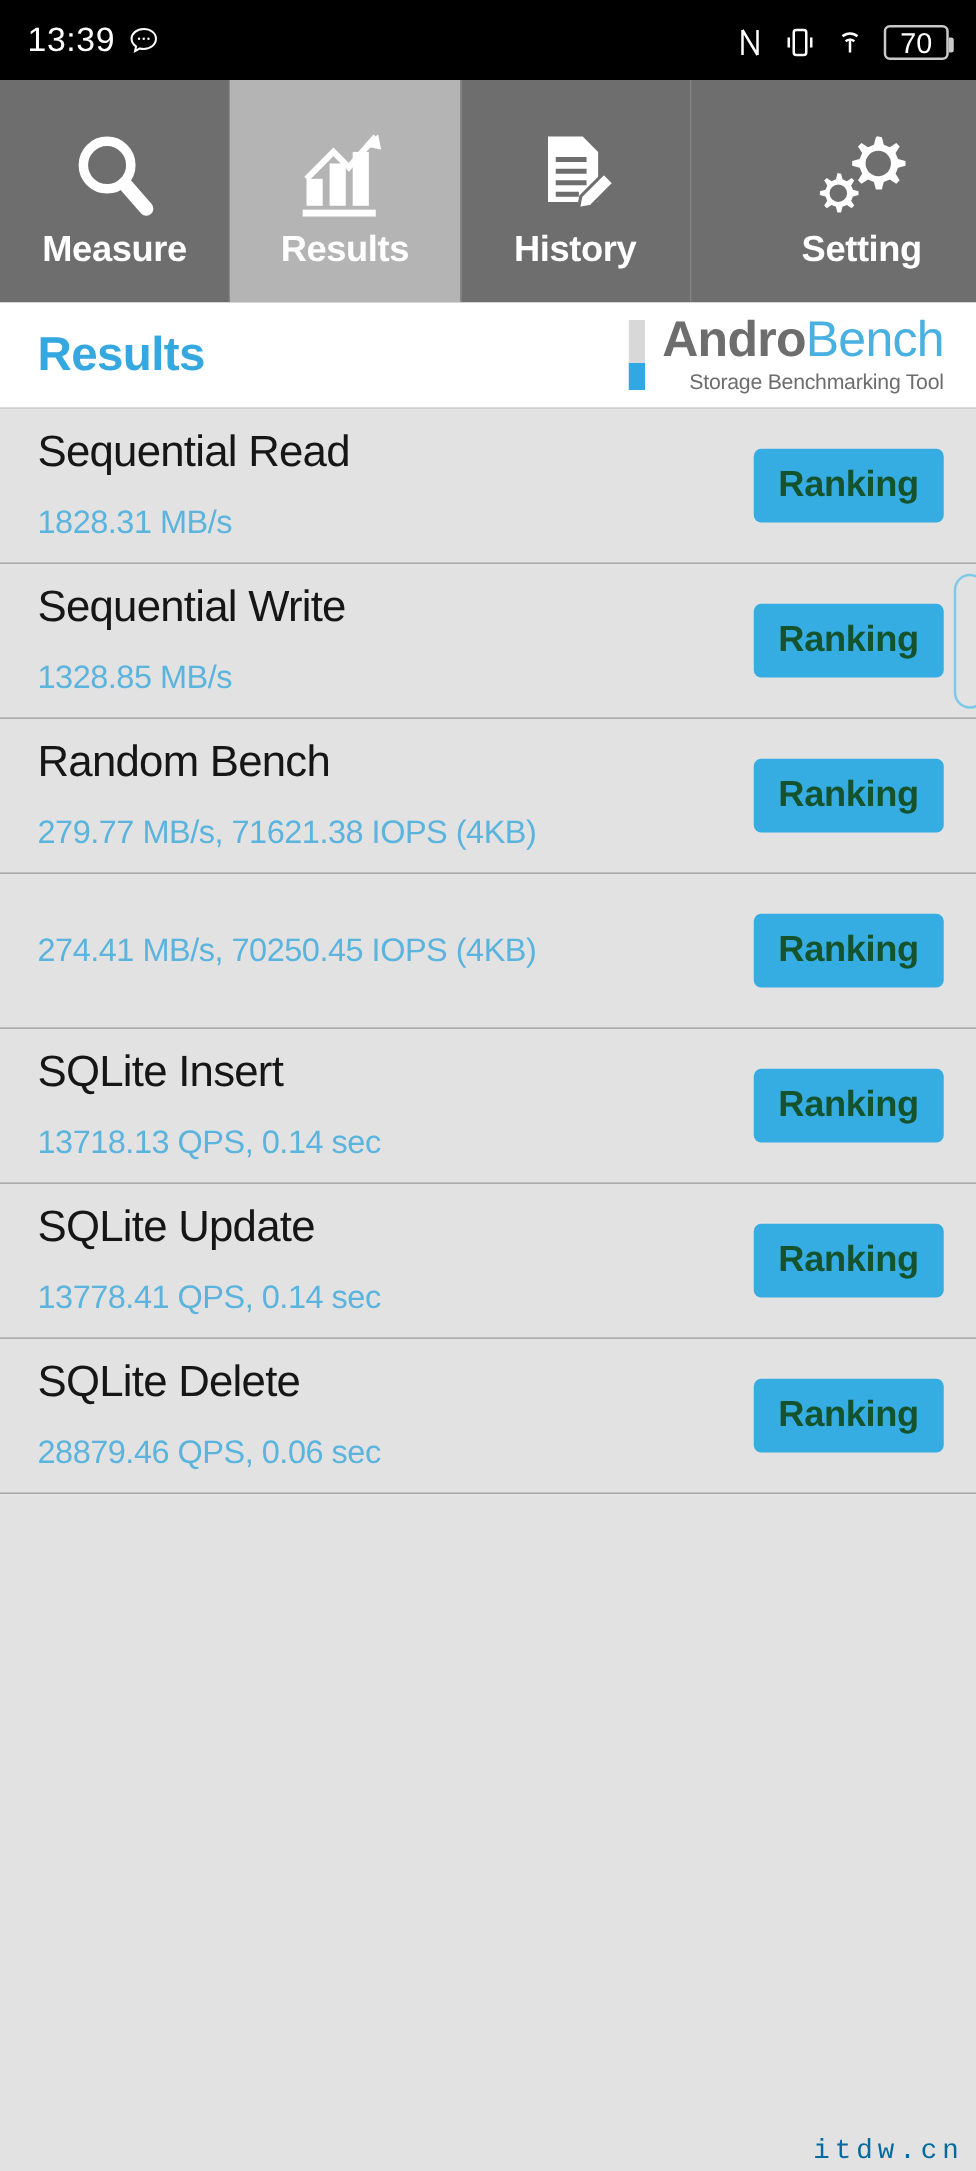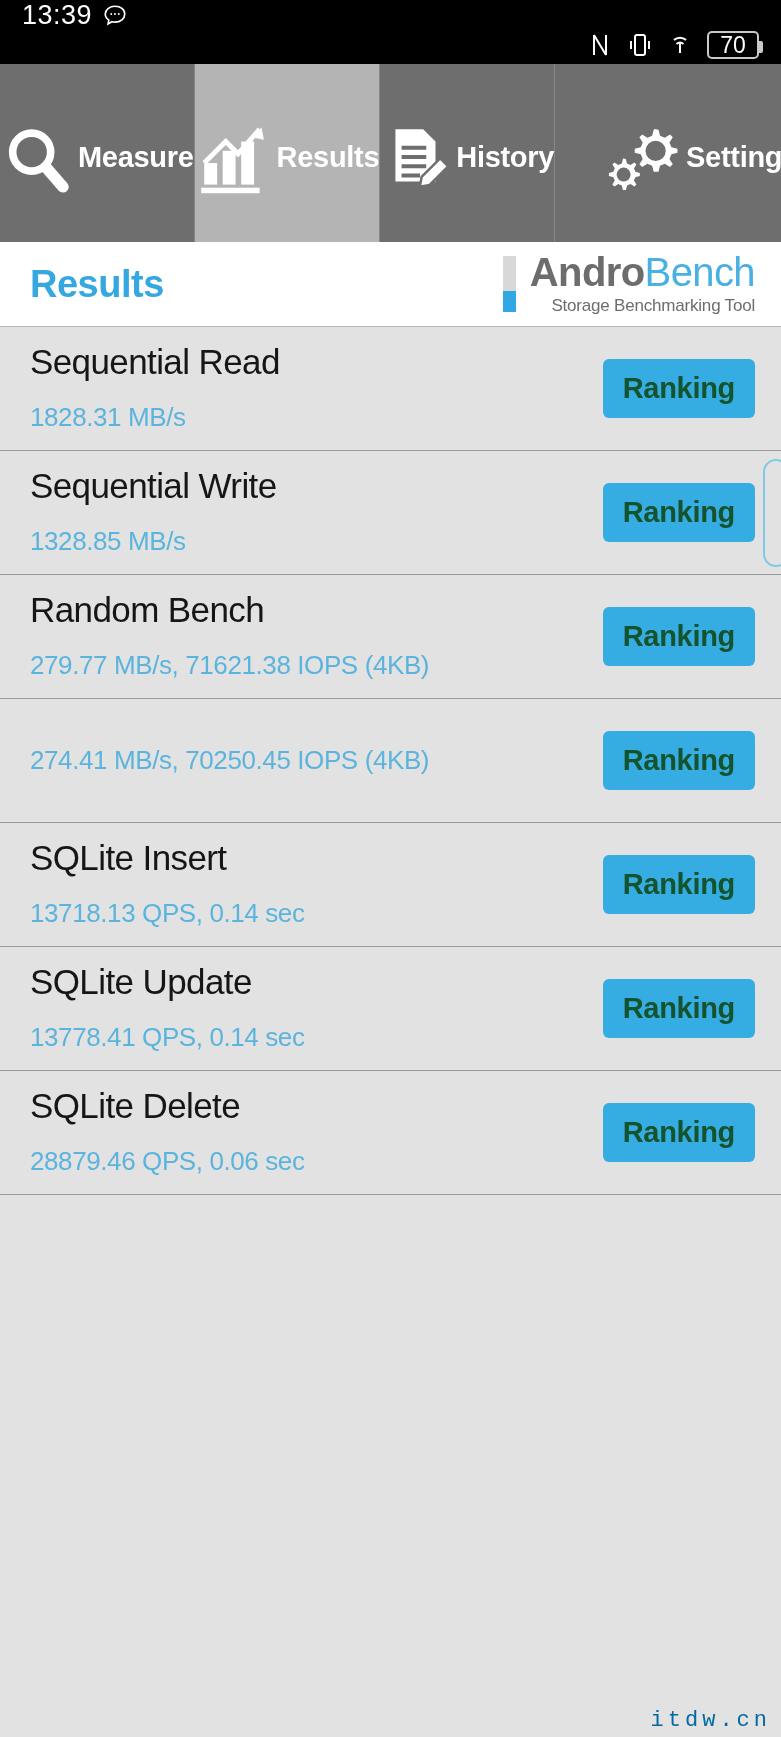--- a/index.html
+++ b/index.html
@@ -10,23 +10,22 @@
     font-family: "DejaVu Sans", sans-serif;
     overflow: hidden;
   }
 
   
   .statusbar {
     height: 64px;
     background: #000;
     color: #fff;
     display: flex;
-    align-items: flex-start;
-    padding: 0 22px;
-    flex-direction: column;
+    align-items: flex-end;
+    padding: 16px 22px;
   }
   .status-left { display: flex; align-items: center; gap: 10px; }
   .status-time { font-size: 27px; letter-spacing: 0.5px; font-family: "Liberation Sans", sans-serif; }
   .status-right { margin-left: auto; display: flex; align-items: center; gap: 14px; }
   .icon-msg { width: 26px; height: 26px; display:block; }
   .icon-nfc, .icon-vib, .icon-wifi { width: 26px; height: 28px; display:block; }
   .battery {
     border: 2px solid #c9c9c9;
     border-radius: 5px;
     width: 52px; height: 28px;
@@ -46,20 +45,21 @@
 
   
   .tabbar {
     height: 178px;
     display: flex;
     background: #6e6e6e;
   }
   .tab {
     flex: 1;
     display: flex;
+    flex-direction: column;
     align-items: center;
     justify-content: center;
     gap: 2px;
     color: #fff;
     border-right: 1px solid #868686;
     padding-top: 14px;
     text-align: right;
   }
   .tab:last-child { border-right: none; margin-left: 45px; }
   .tab.active { background: #b4b4b4; }

